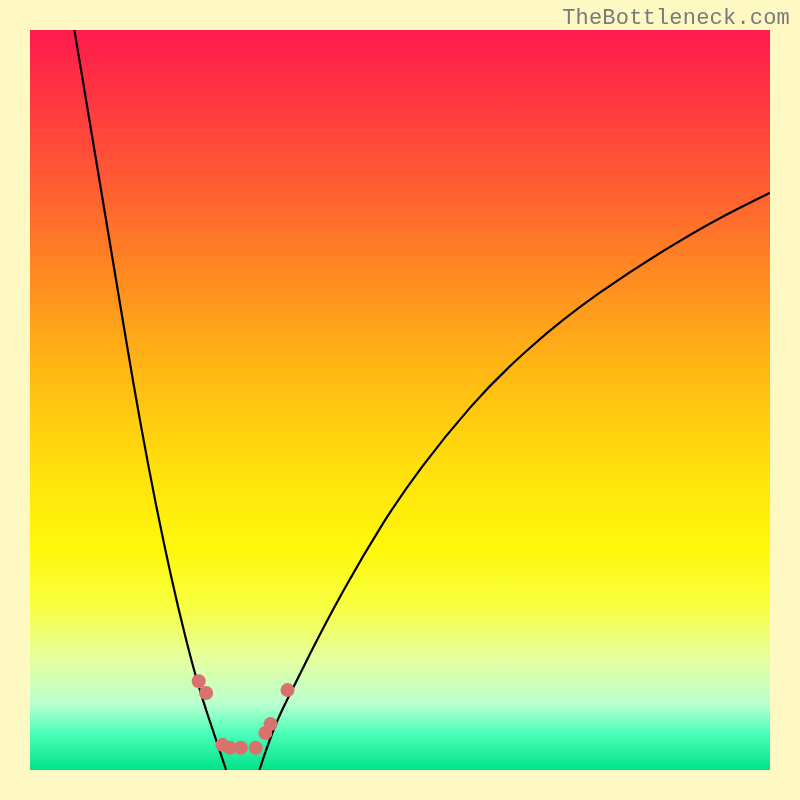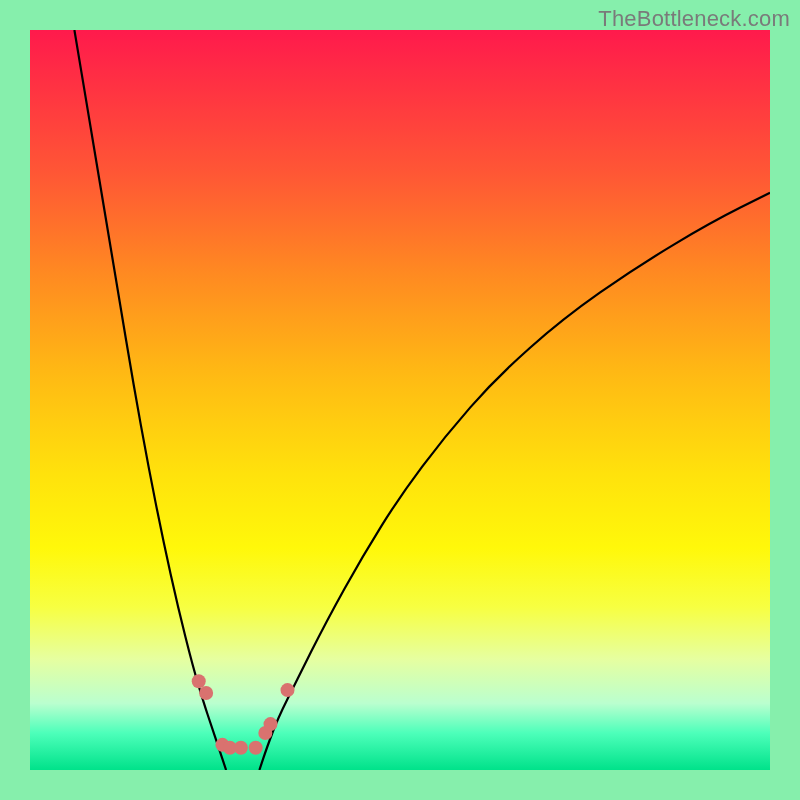--- a/index.html
+++ b/index.html
@@ -8,21 +8,22 @@
     width: 800px;
     height: 800px;
     background: #000;
     overflow: hidden;
     font-family: Arial, Helvetica, sans-serif;
   }
   .outer {
     position: relative;
     width: 800px;
     height: 800px;
-    background: #86efac;
+    background: #fef9c3;
+    font-family: Liberation Mono, monospace;
   }
   .watermark {
     position: absolute;
     top: 6px;
     right: 10px;
     color: #7a7a7a;
     font-size: 22px;
     font-weight: 500;
     letter-spacing: 0.2px;
     z-index: 10;

